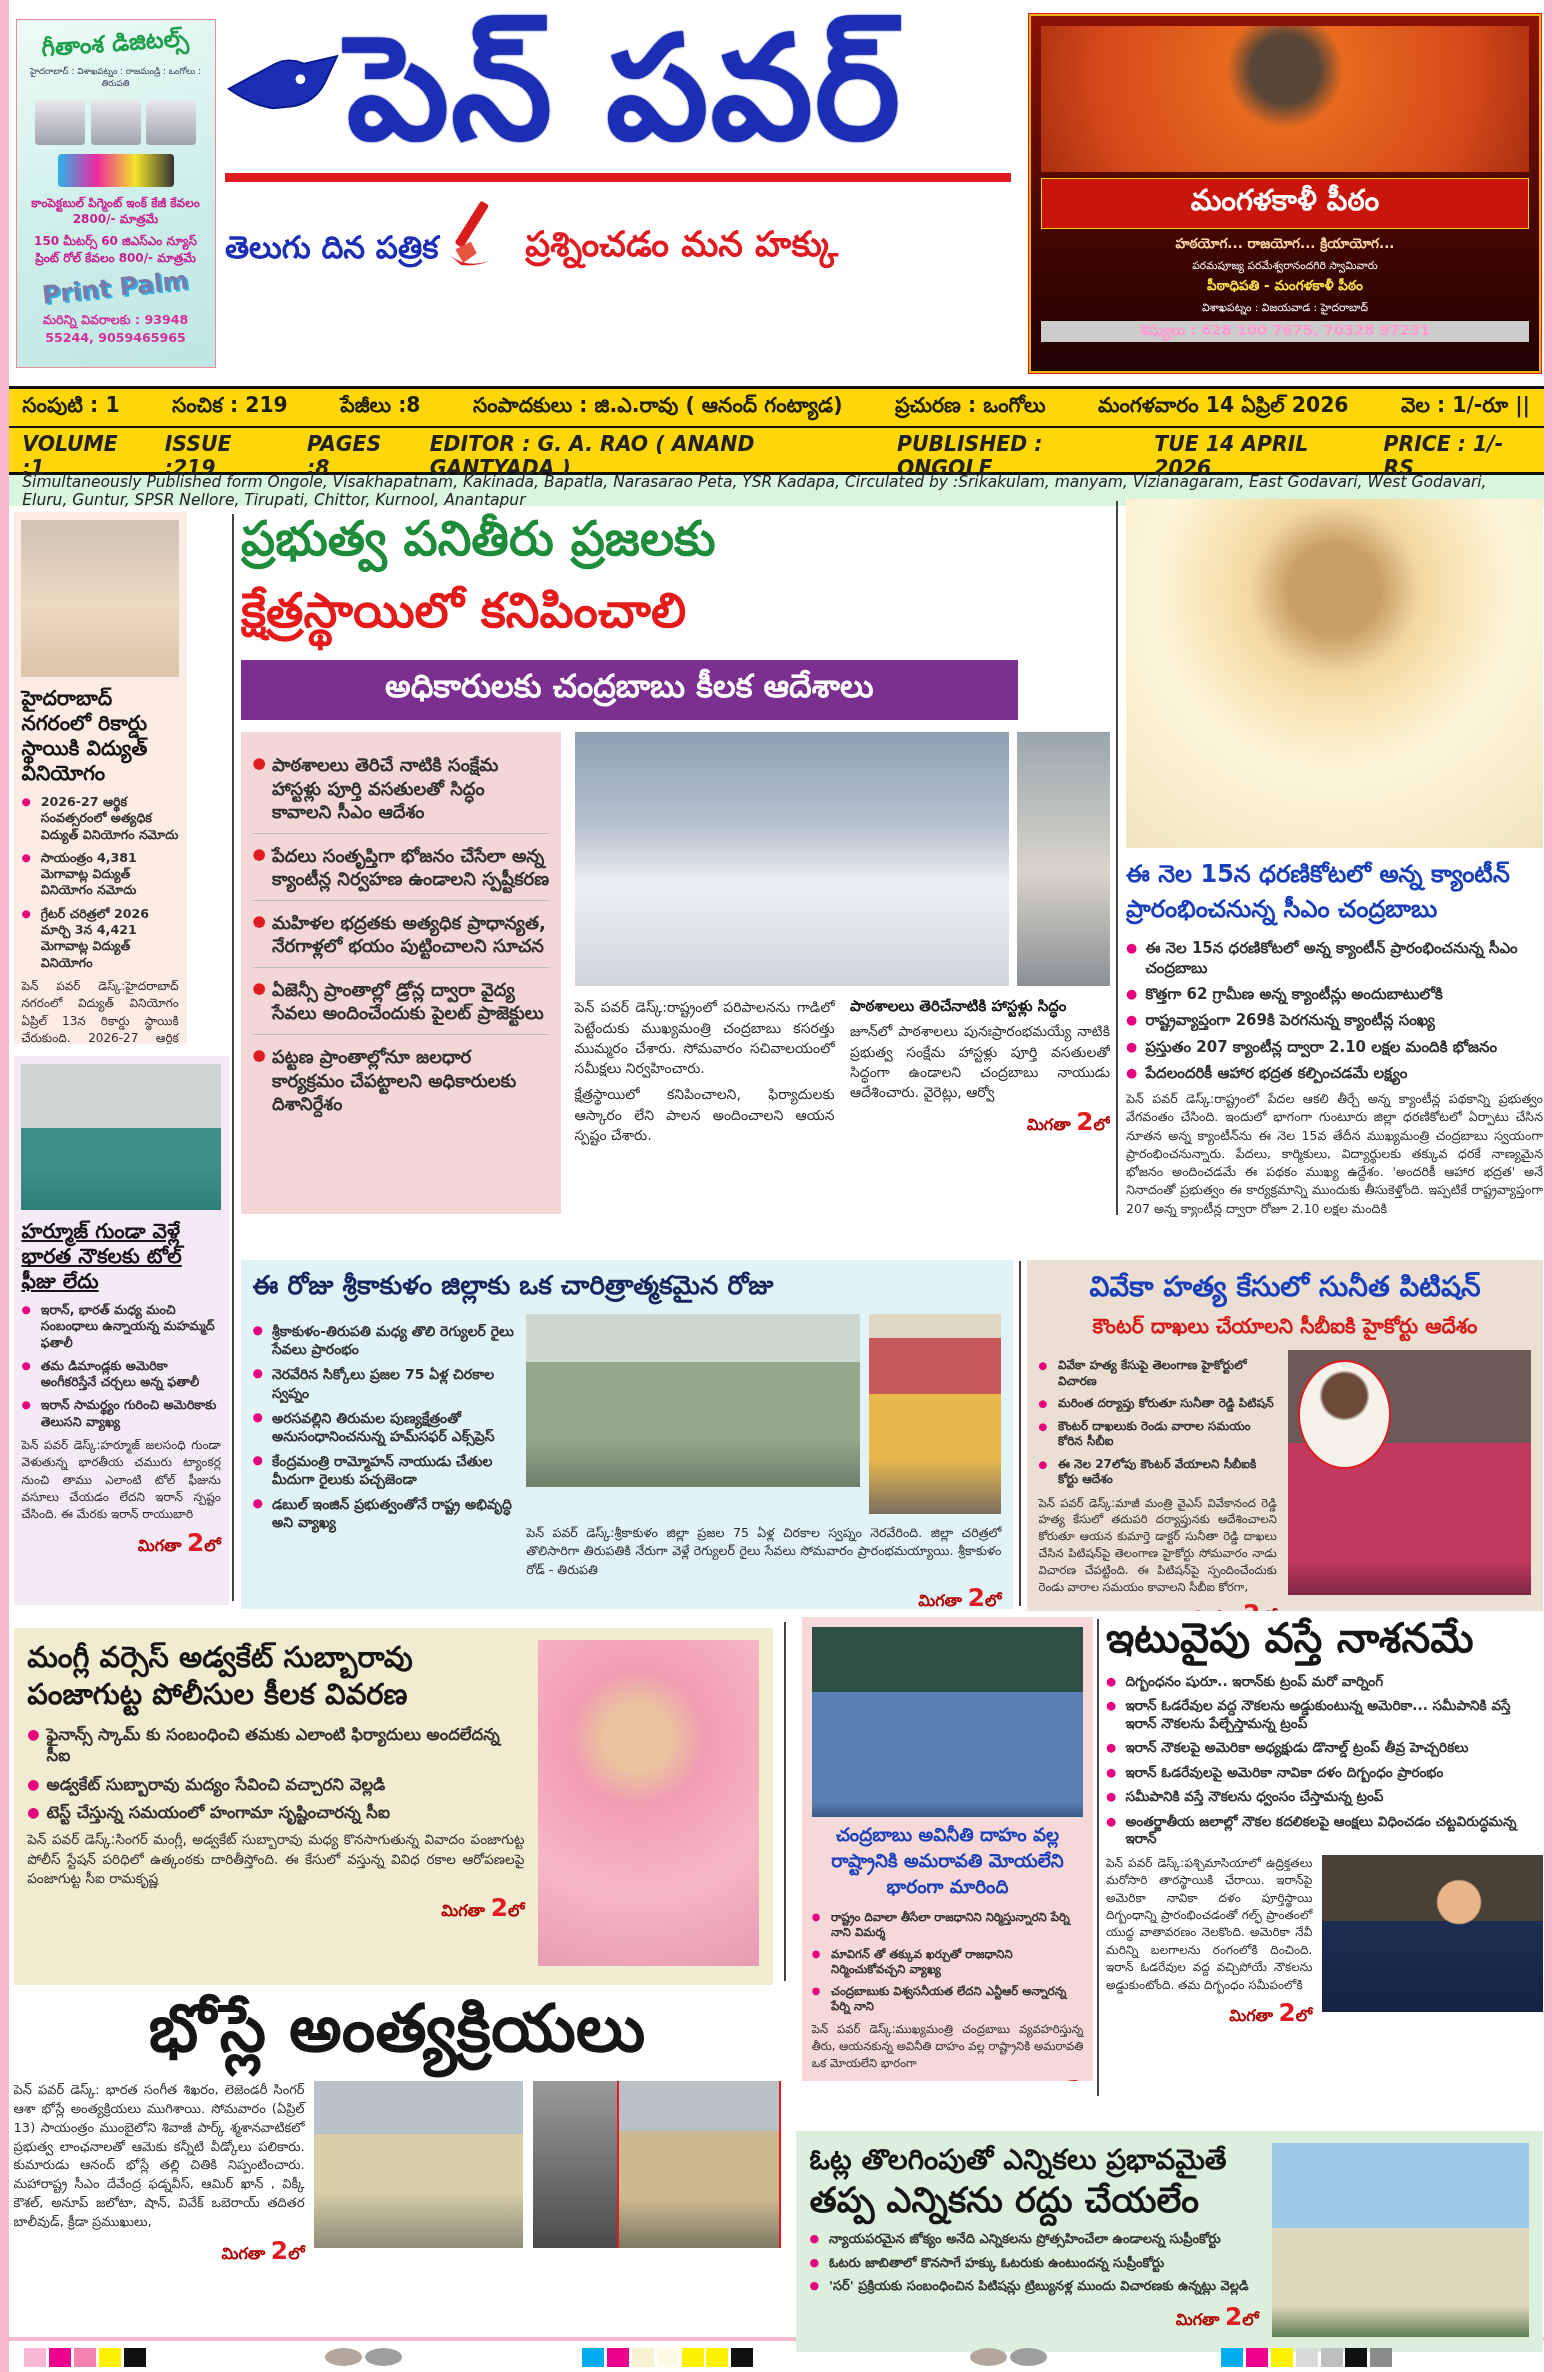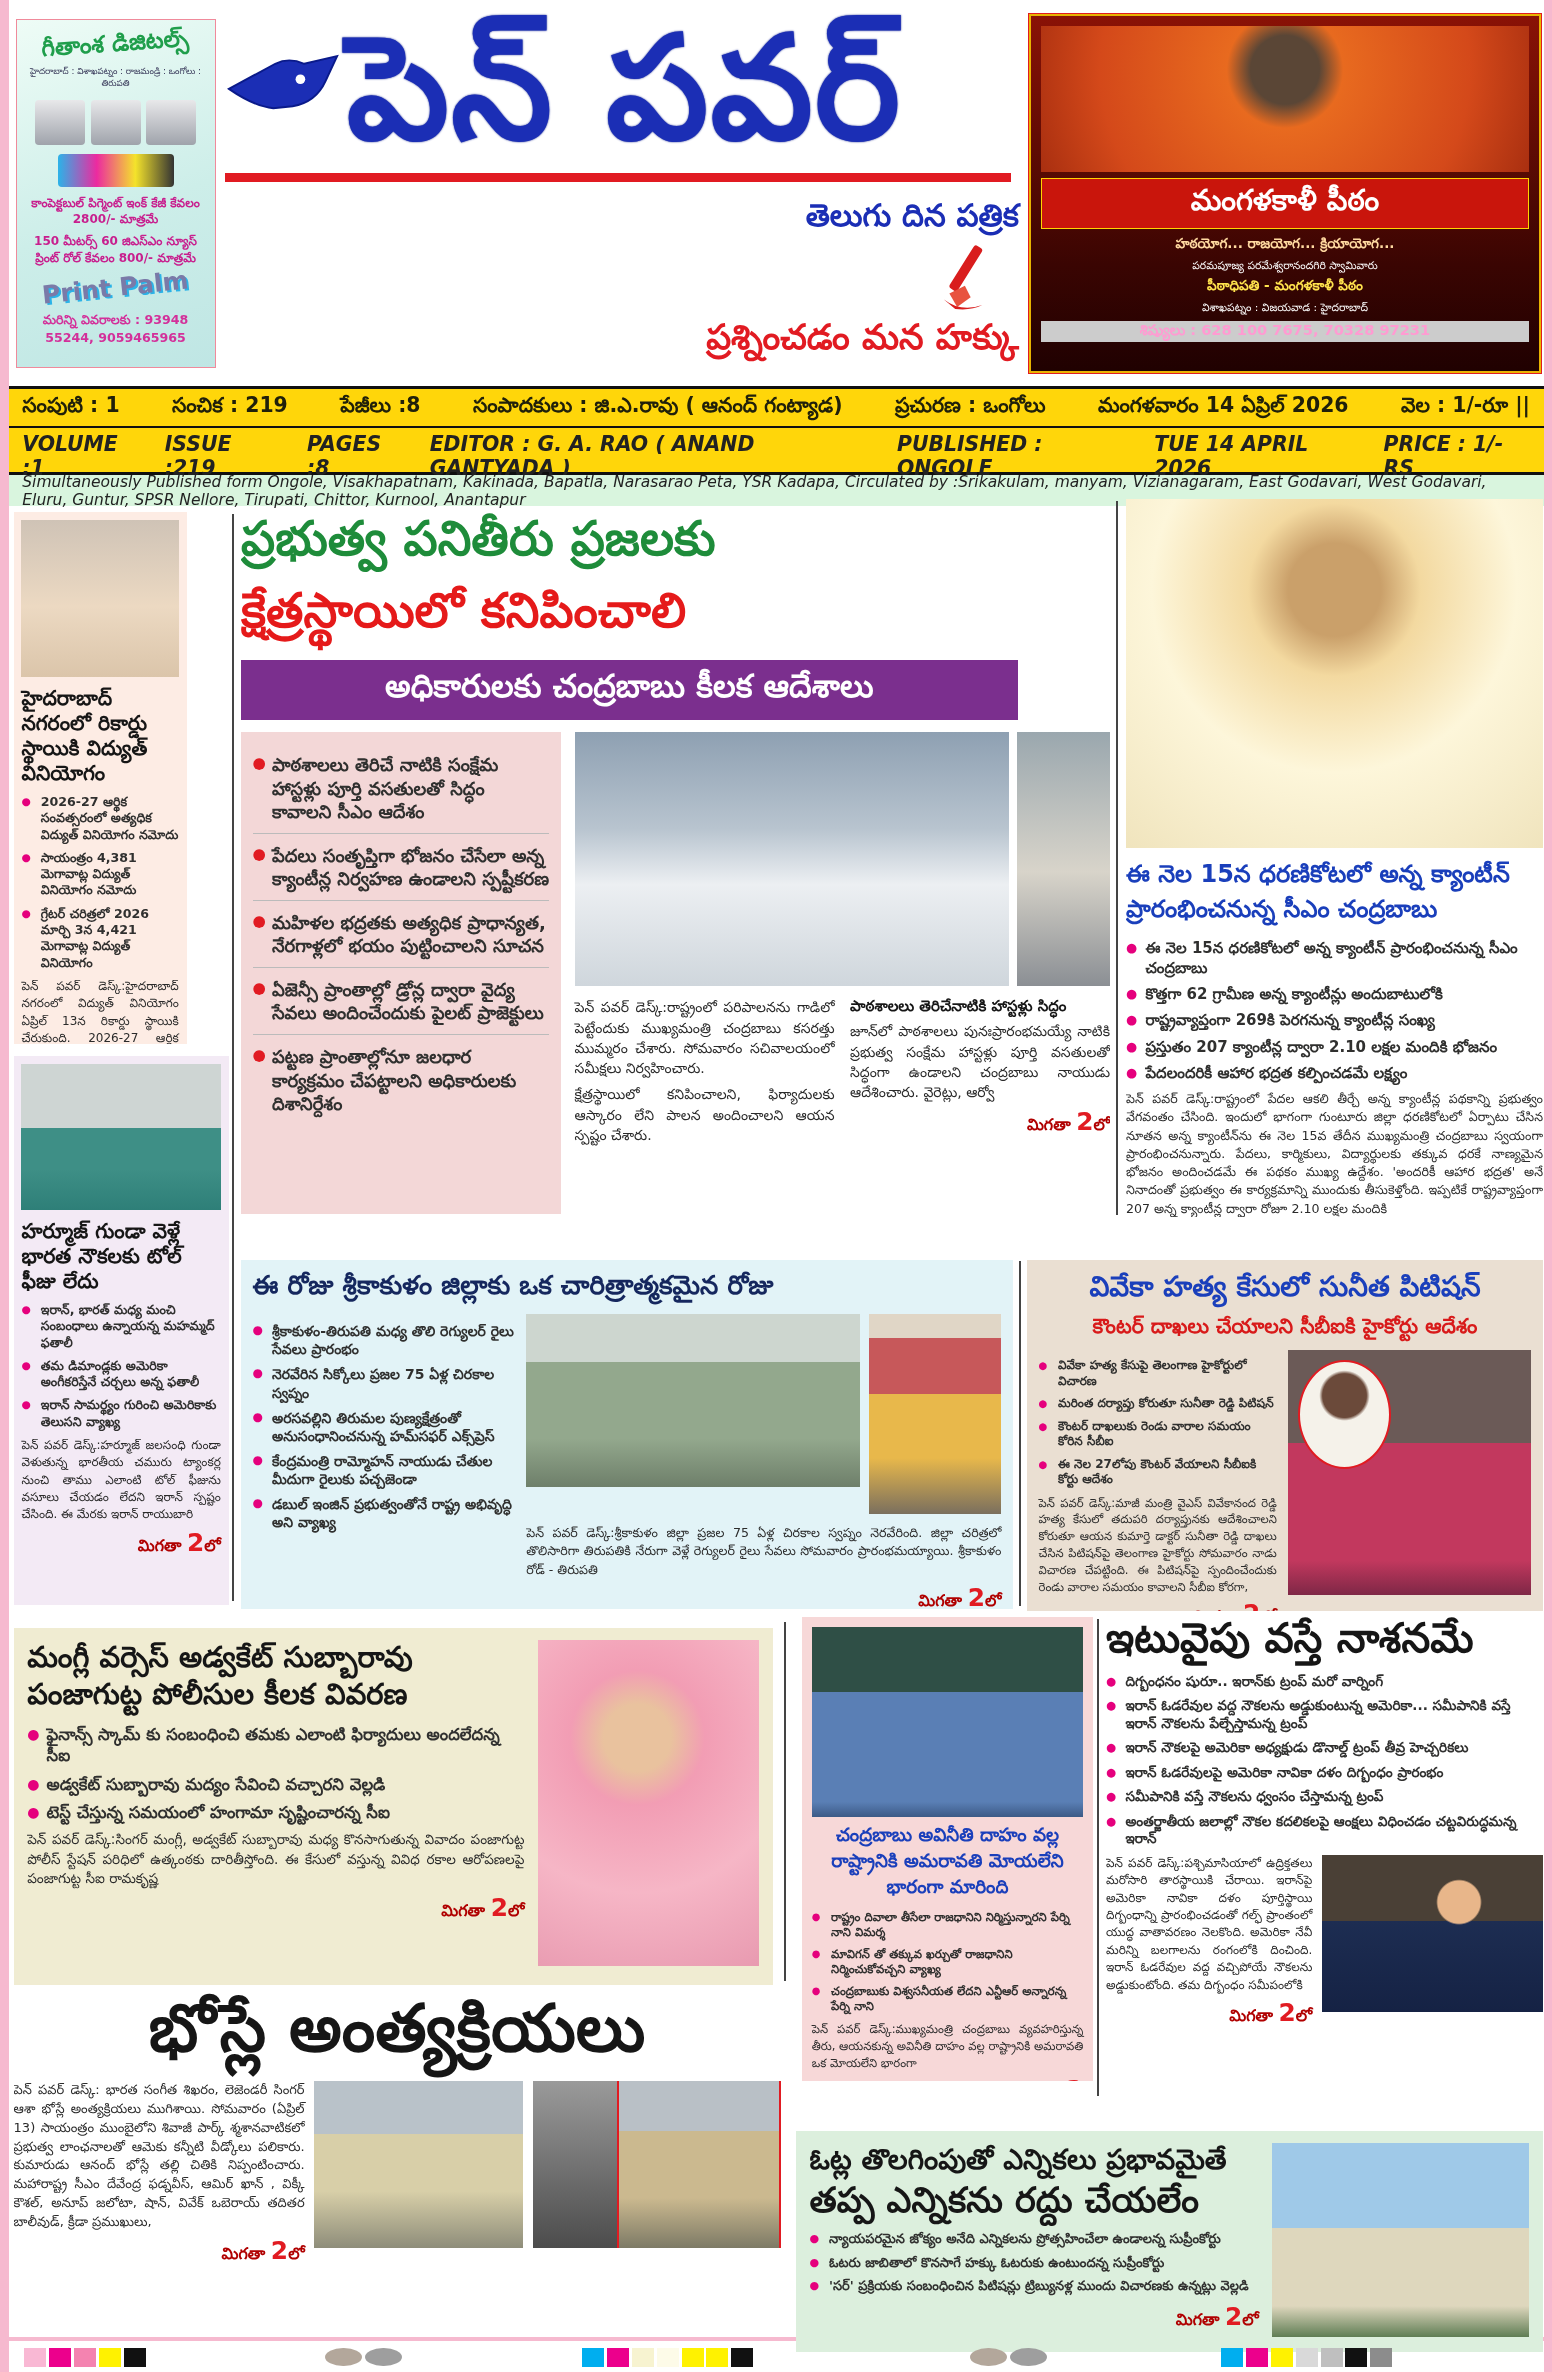--- a/index.html
+++ b/index.html
@@ -102,21 +102,21 @@
     <div style="display:flex;align-items:center;gap:5.8px;">
       <span style="flex:0 0 116px;">
         <svg width="116" height="68" viewBox="0 0 120 70">
           <path d="M4 38 L52 12 Q66 5 82 12 L116 4 L104 30 Q94 52 70 56 L50 58 Q30 56 4 38 Z" fill="#1b2eb5" stroke="#0a1a8a" stroke-width="2"></path>
           <circle cx="78" cy="28" r="5" fill="#fff"></circle>
         </svg>
       </span>
       <div class="masthead-title">పెన్ పవర్</div>
     </div>
     <div class="red-rule" style="margin-top:13.6px;width:786px;"></div>
-    <div style="display:flex;align-items:flex-end;justify-content:space-between;margin-top:15.5px;flex-direction:column;">
+    <div style="display:flex;align-items:flex-end;justify-content:flex-start;margin-top:15.5px;">
       <div class="tagline">తెలుగు దిన పత్రిక</div>
       <span>
         <svg width="87" height="72" viewBox="0 0 90 74">
           <rect x="30" y="2" width="10" height="52" rx="3" transform="rotate(32 35 28)" fill="#d91d1d"></rect>
           <path d="M18 54 L34 46 L40 58 L26 68 Z" fill="#e8533f"></path>
           <path d="M12 60 Q30 74 52 66 Q40 72 24 70 Z" fill="#d91d1d"></path>
         </svg>
       </span>
       <div class="slogan">ప్రశ్నించడం మన హక్కు</div>
     </div>
@@ -169,21 +169,21 @@
       <li>గ్రేటర్ చరిత్రలో 2026 మార్చి 3న 4,421 మెగావాట్ల విద్యుత్ వినియోగం</li>
     </ul>
     <div class="body-txt" style="font-size:12px;">పెన్ పవర్ డెస్క్:హైదరాబాద్ నగరంలో విద్యుత్ వినియోగం ఏప్రిల్ 13న రికార్డు స్థాయికి చేరుకుంది. 2026-27 ఆర్థిక సంవత్సరంలో జీహెచ్ఎంసీ</div>
     <div class="more">
       <span>మిగతా</span> <span class="num">2</span><span>లో</span>
     </div>
   </div>
 
   <div class="abs story" style="left:13.6px;top:1056px;width:215px;height:549px;background:#f3eaf5;padding:7.8px;">
     <div class="ph ph-ship" style="width:100%;height:146px;"></div>
-    <div class="hl" style="font-size:20.4px;margin-top:9.7px;">హర్మూజ్ గుండా వెళ్లే భారత నౌకలకు టోల్ ఫీజు లేదు</div>
+    <div class="hl" style="font-size:20.4px;margin-top:9.7px;text-decoration:underline;">హర్మూజ్ గుండా వెళ్లే భారత నౌకలకు టోల్ ఫీజు లేదు</div>
     <ul class="bullets" style="font-size:12.6px;">
       <li>ఇరాన్, భారత్ మధ్య మంచి సంబంధాలు ఉన్నాయన్న మహమ్మద్ ఫతాలీ</li>
       <li>తమ డిమాండ్లకు అమెరికా అంగీకరిస్తేనే చర్చలు అన్న ఫతాలీ</li>
       <li>ఇరాన్ సామర్థ్యం గురించి అమెరికాకు తెలుసని వ్యాఖ్య</li>
     </ul>
     <div class="body-txt" style="font-size:12px;">పెన్ పవర్ డెస్క్:హర్మూజ్ జలసంధి గుండా వెళుతున్న భారతీయ చమురు ట్యాంకర్ల నుంచి తాము ఎలాంటి టోల్ ఫీజును వసూలు చేయడం లేదని ఇరాన్ స్పష్టం చేసింది. ఈ మేరకు ఇరాన్ రాయుబారి</div>
     <div class="more">
       <span>మిగతా</span> <span class="num">2</span><span>లో</span>
     </div>
   </div>

